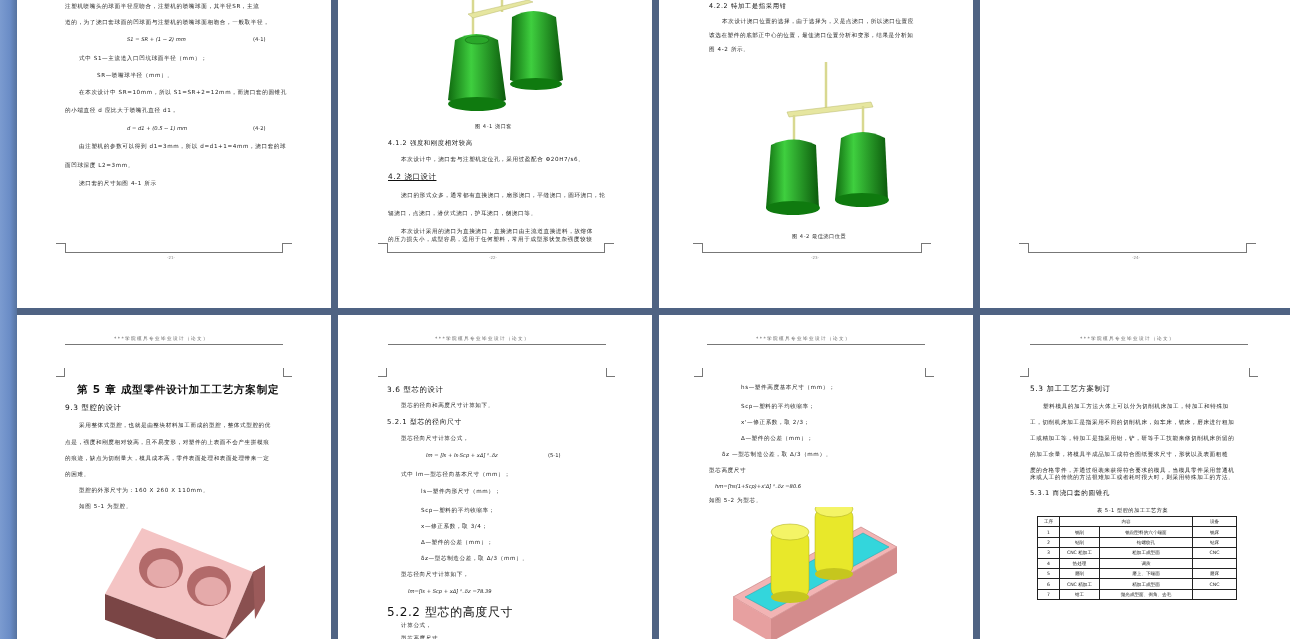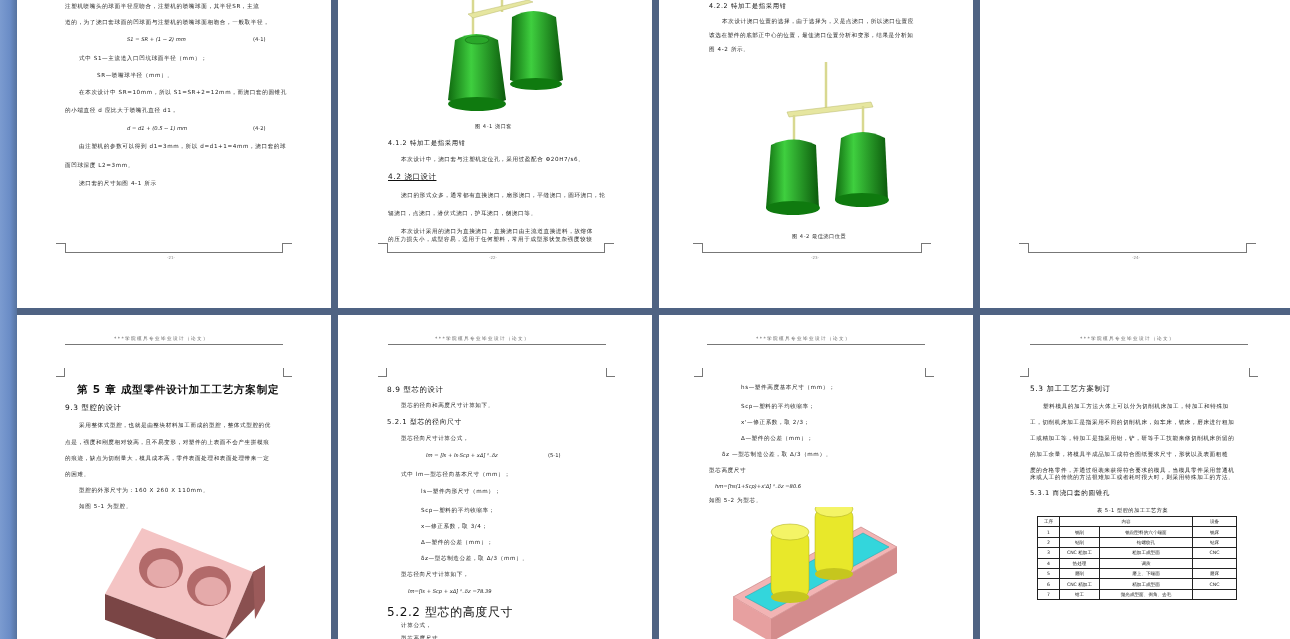--- a/index.html
+++ b/index.html
@@ -82,21 +82,21 @@
     <line x1="35" y1="0" x2="35" y2="40" stroke="#d8d890" stroke-width="2.5"></line>
     <line x1="64" y1="0" x2="64" y2="12" stroke="#d8d890" stroke-width="2.5"></line>
     <polygon points="30,14 90,0 95,2 35,18" fill="#e6e6a0" stroke="#b9b96a" stroke-width="0.5"></polygon>
     <path d="M74,17 Q95,5 118,17 L125,80 Q100,92 72,80 Z" fill="url(#g1)"></path>
     <ellipse cx="98" cy="84" rx="26" ry="6" fill="#0f7a0f"></ellipse>
     <path d="M17,40 Q38,28 60,40 L68,100 Q40,112 10,100 Z" fill="url(#g1)"></path>
     <ellipse cx="39" cy="104" rx="29" ry="7" fill="#0f7a0f"></ellipse>
     <ellipse cx="39" cy="40" rx="12" ry="4" fill="#2aa72a" stroke="#0d5d0d" stroke-width="0.5"></ellipse>
   </svg>
   <div class="caption" style="left:137px;top:123px;">图 4-1    浇口套</div>
-  <div class="h2" style="left:50px;top:139px;font-size:6.4px;">4.1.2 特加工是指采用钳</div>
+  <div class="h2" style="left:50px;top:139px;font-size:6.4px;">4.1.2 强度和刚度相对较高</div>
   <div class="txt" style="left:63px;top:156px;">本次设计中，浇口套与注塑机定位孔，采用过盈配合 Φ20H7/s6。</div>
   <div class="h2" style="left:50px;top:172px;text-decoration:underline;">4.2   浇口设计</div>
   <div class="txt" style="left:63px;top:192px;">浇口的形式众多，通常都有直接浇口，扇形浇口，平缝浇口，圆环浇口，轮</div>
   <div class="txt" style="left:50px;top:210px;">辐浇口，点浇口，潜伏式浇口，护耳浇口，侧浇口等。</div>
   <div class="txt" style="left:63px;top:228px;">本次设计采用的浇口为直接浇口，直接浇口由主流道直接进料，故熔体</div>
   <div class="txt" style="left:50px;top:236px;">的压力损失小，成型容易，适用于任何塑料，常用于成型形状复杂强度较较</div>
 
   <div class="footer-tick" style="left:40px;top:243px;"></div>
   <div class="footer-bracket" style="left:49px;top:243px;width:218px;"></div>
   <div class="footer-tick" style="left:267px;top:243px;"></div>
@@ -167,21 +167,21 @@
     <ellipse cx="106" cy="82" rx="16" ry="14" fill="#e5aaaa"></ellipse>
   </svg>
 </div>
 
 <div class="page p-r2 c2">
   <div class="header-text" style="left:97px;top:21px;">***学院模具专业毕业设计（论文）</div>
   <div class="header-line" style="left:50px;top:29px;width:218px;"></div>
   <div class="corner-l" style="left:40px;top:53px;"></div>
   <div class="corner-r" style="left:268px;top:53px;"></div>
 
-  <div class="h2" style="left:49px;top:70px;">8.9   型芯的设计</div>
+  <div class="h2" style="left:49px;top:70px;">3.6   型芯的设计</div>
   <div class="txt" style="left:63px;top:87px;">型芯的径向和高度尺寸计算如下。</div>
   <div class="h2" style="left:49px;top:102px;font-size:6.8px;">5.2.1 型芯的径向尺寸</div>
   <div class="txt" style="left:63px;top:120px;">型芯径向尺寸计算公式，</div>
   <div class="eq" style="left:88px;top:137px;">lm = [ls + ls·Scp + xΔ] ⁰₋δz</div>
   <div class="eqno" style="left:210px;top:137px;">(5-1)</div>
   <div class="txt" style="left:63px;top:156px;">式中  lm—型芯径向基本尺寸（mm）；</div>
   <div class="txt" style="left:83px;top:173px;">ls—塑件内形尺寸（mm）；</div>
   <div class="txt" style="left:83px;top:192px;">Scp—塑料的平均收缩率；</div>
   <div class="txt" style="left:83px;top:208px;">x—修正系数，取 3/4；</div>
   <div class="txt" style="left:83px;top:224px;">Δ—塑件的公差（mm）；</div>

